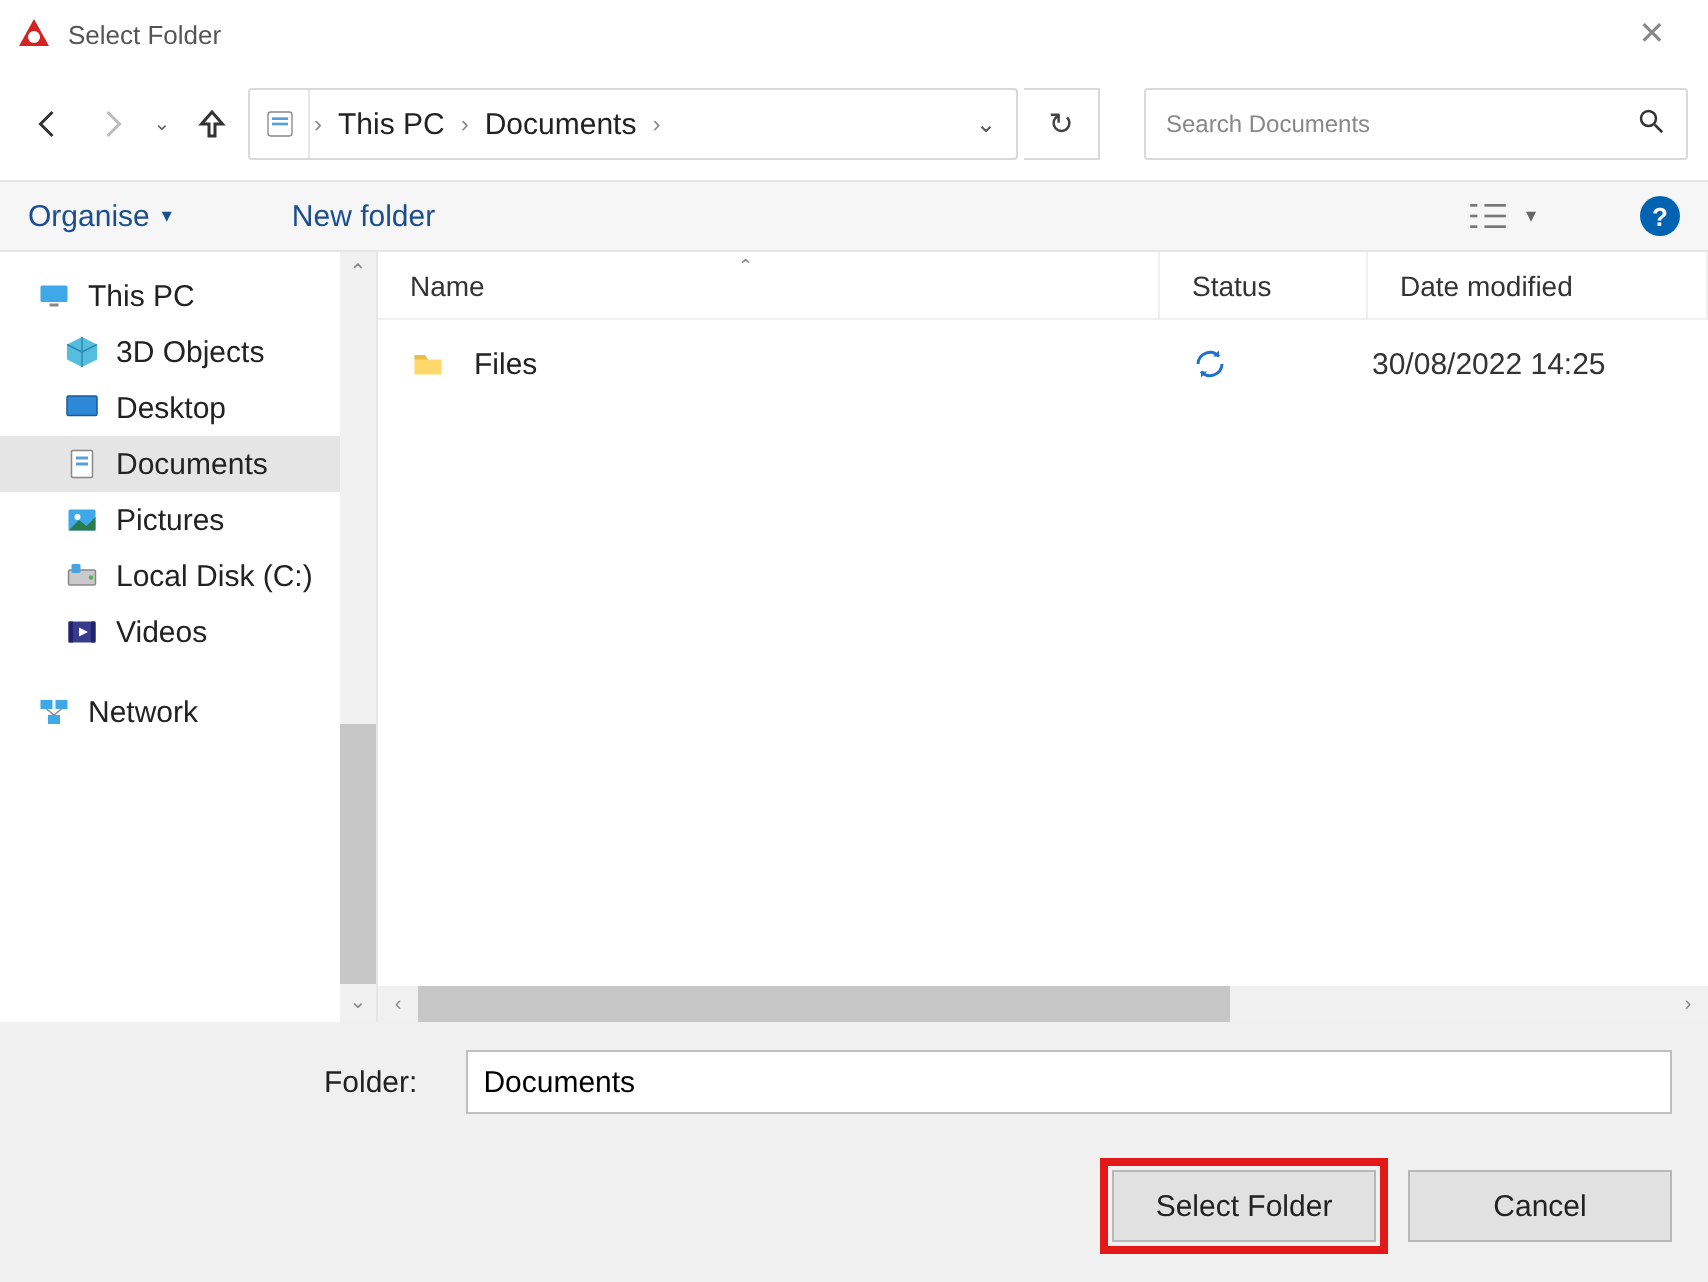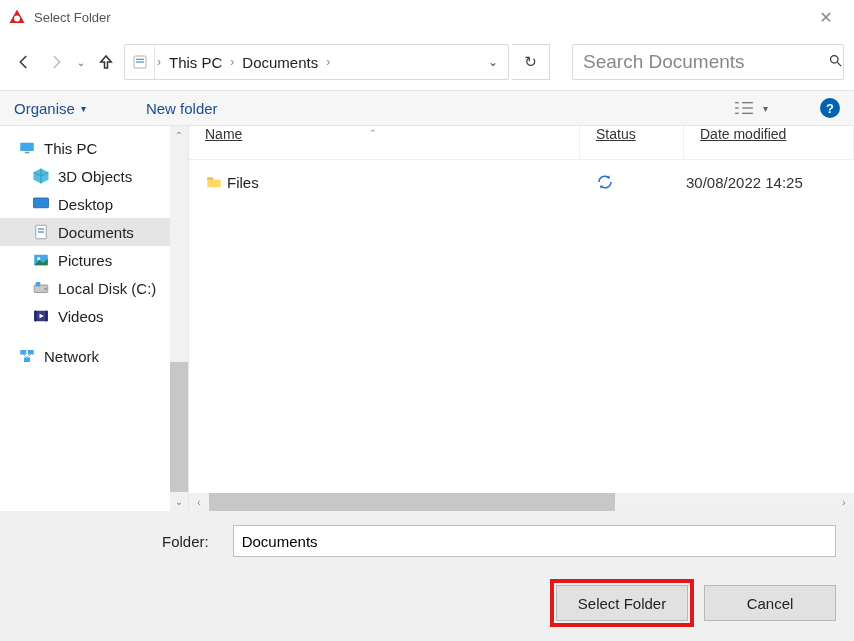--- a/index.html
+++ b/index.html
@@ -15,21 +15,21 @@
   .navrow { height: 56px; display: flex; align-items: center; padding: 4px 10px; gap: 4px; }
   .nav-btn { width: 28px; height: 28px; display: flex; align-items: center; justify-content: center; color: #555; font-size: 14px; }
   .nav-btn.disabled { color: #bbb; }
   .breadcrumb-wrap { flex: 1; display: flex; align-items: center; border: 1px solid #d9d9d9; height: 36px; border-radius: 2px; }
   .bc-icon { width: 30px; display:flex; align-items:center; justify-content:center; height: 100%; border-right: 1px solid #e6e6e6; }
   .bc-seg { padding: 0 6px; font-size: 15px; color: #222; cursor: default; height: 100%; display:flex; align-items:center; }
   .bc-chev { color: #888; padding: 0 2px; font-size: 12px; }
   .bc-drop { width: 30px; text-align: center; color: #555; font-size: 12px; }
   .refresh-box { width: 38px; height: 36px; border: 1px solid #d9d9d9; border-left: none; margin-left: -1px; display:flex; align-items:center; justify-content:center; color:#444; font-size:15px;}
   .search-box { margin-left: 18px; width: 272px; height: 36px; border: 1px solid #d9d9d9; border-radius: 2px; display:flex; align-items:center; padding: 0 10px; }
-  .search-box input { flex: 1; border: none; outline: none; font-size: 19px; color: #8b5cf6; background:transparent; }
+  .search-box input { flex: 1; border: none; outline: none; font-size: 12px; color: #8b5cf6; background:transparent; }
   .search-box input::placeholder { color: #888; }
   .search-box .mag { color: #222; font-size: 14px; }
 
   
   .toolbar { height: 36px; background: #f6f6f6; border-top: 1px solid #e6e6e6; border-bottom: 1px solid #e6e6e6; display: flex; align-items: center; padding: 0 14px; gap: 28px; justify-content: flex-end; }
   .org-btn { color: #1b4e8e; font-size: 15px; display:flex; align-items:center; gap:6px;}
   .org-btn .small-caret { font-size: 10px; color:#1b4e8e; }
   .newfolder-btn { color: #1b4e8e; font-size: 15px; margin-left: 32px; }
   .toolbar .spacer { flex: 1; }
   .view-btn { color: #555; display:flex; align-items:center; gap:8px; }
@@ -41,28 +41,28 @@
   .tree ul { list-style: none; }
   .tree-item { display: flex; align-items: center; gap: 8px; padding: 5px 0 5px 32px; font-size: 15px; color: #222; }
   .tree-item.root { padding-left: 18px; }
   .tree-item.selected { background: #e5e5e5; }
   .tree .vscroll { position:absolute; right:0; top:0; bottom:0; width: 18px; background:#f1f1f1; display:flex; flex-direction:column; align-items:center; }
   .tree .vscroll .arrow { height:20px; color:#888; font-size:10px; display:flex;align-items:center;justify-content:center;width:100%;}
   .tree .vscroll .thumb { flex:0 0 130px; margin-top: 216px; width: 100%; background:#c7c7c7;}
 
   .listpane { flex:1; display:flex; flex-direction:column; position:relative; border-left: 1px solid #e6e6e6;}
   .list-header { display:flex; height: 34px; align-items:center; color:#333; font-size:14px; border-bottom: 1px solid #f0f0f0;}
-  .list-header .col { padding: 0 16px; display:flex; gap:6px; height:100%; border-right: 1px solid #f0f0f0; text-decoration: underline;}
+  .list-header .col { padding: 0 16px; display:flex; align-items:center; gap:6px; height:100%; border-right: 1px solid #f0f0f0;}
   .list-header .sort-caret { font-size: 9px; color:#888; position:absolute; left: 180px; top:2px;}
   .col-name { flex: 1; position:relative;}
   .col-status{ width: 104px; }
   .col-date { width: 170px; border-right:none;}
   .list-body { flex:1; padding: 6px 0; }
   .row { display:flex; align-items:center; height: 32px; font-size:15px; color:#222;}
-  .row .cname { flex:1; display:flex; align-items:center; gap:4px; padding-left: 16px;}
+  .row .cname { flex:1; display:flex; align-items:center; gap:14px; padding-left: 16px;}
   .row .cstatus { width: 104px; display:flex; align-items:center; justify-content:flex-start; padding-left:16px;}
   .row .cdate { width: 170px; padding-left: 2px; color:#333;}
   .hscroll { height:18px; background:#f1f1f1; display:flex; align-items:center; }
   .hscroll .harrow{ width:20px; text-align:center; color:#888; font-size:10px;}
   .hscroll .htrack { flex:1; height:100%; position:relative;}
   .hscroll .hthumb { position:absolute; left:0; top:0; height:100%; width: 65%; background:#c7c7c7;}
 
   
   .bottom { background:#f0f0f0; height: 130px; padding: 14px 18px; }
   .folder-row { display:flex; align-items:center; gap: 24px; padding-left: 144px;}

